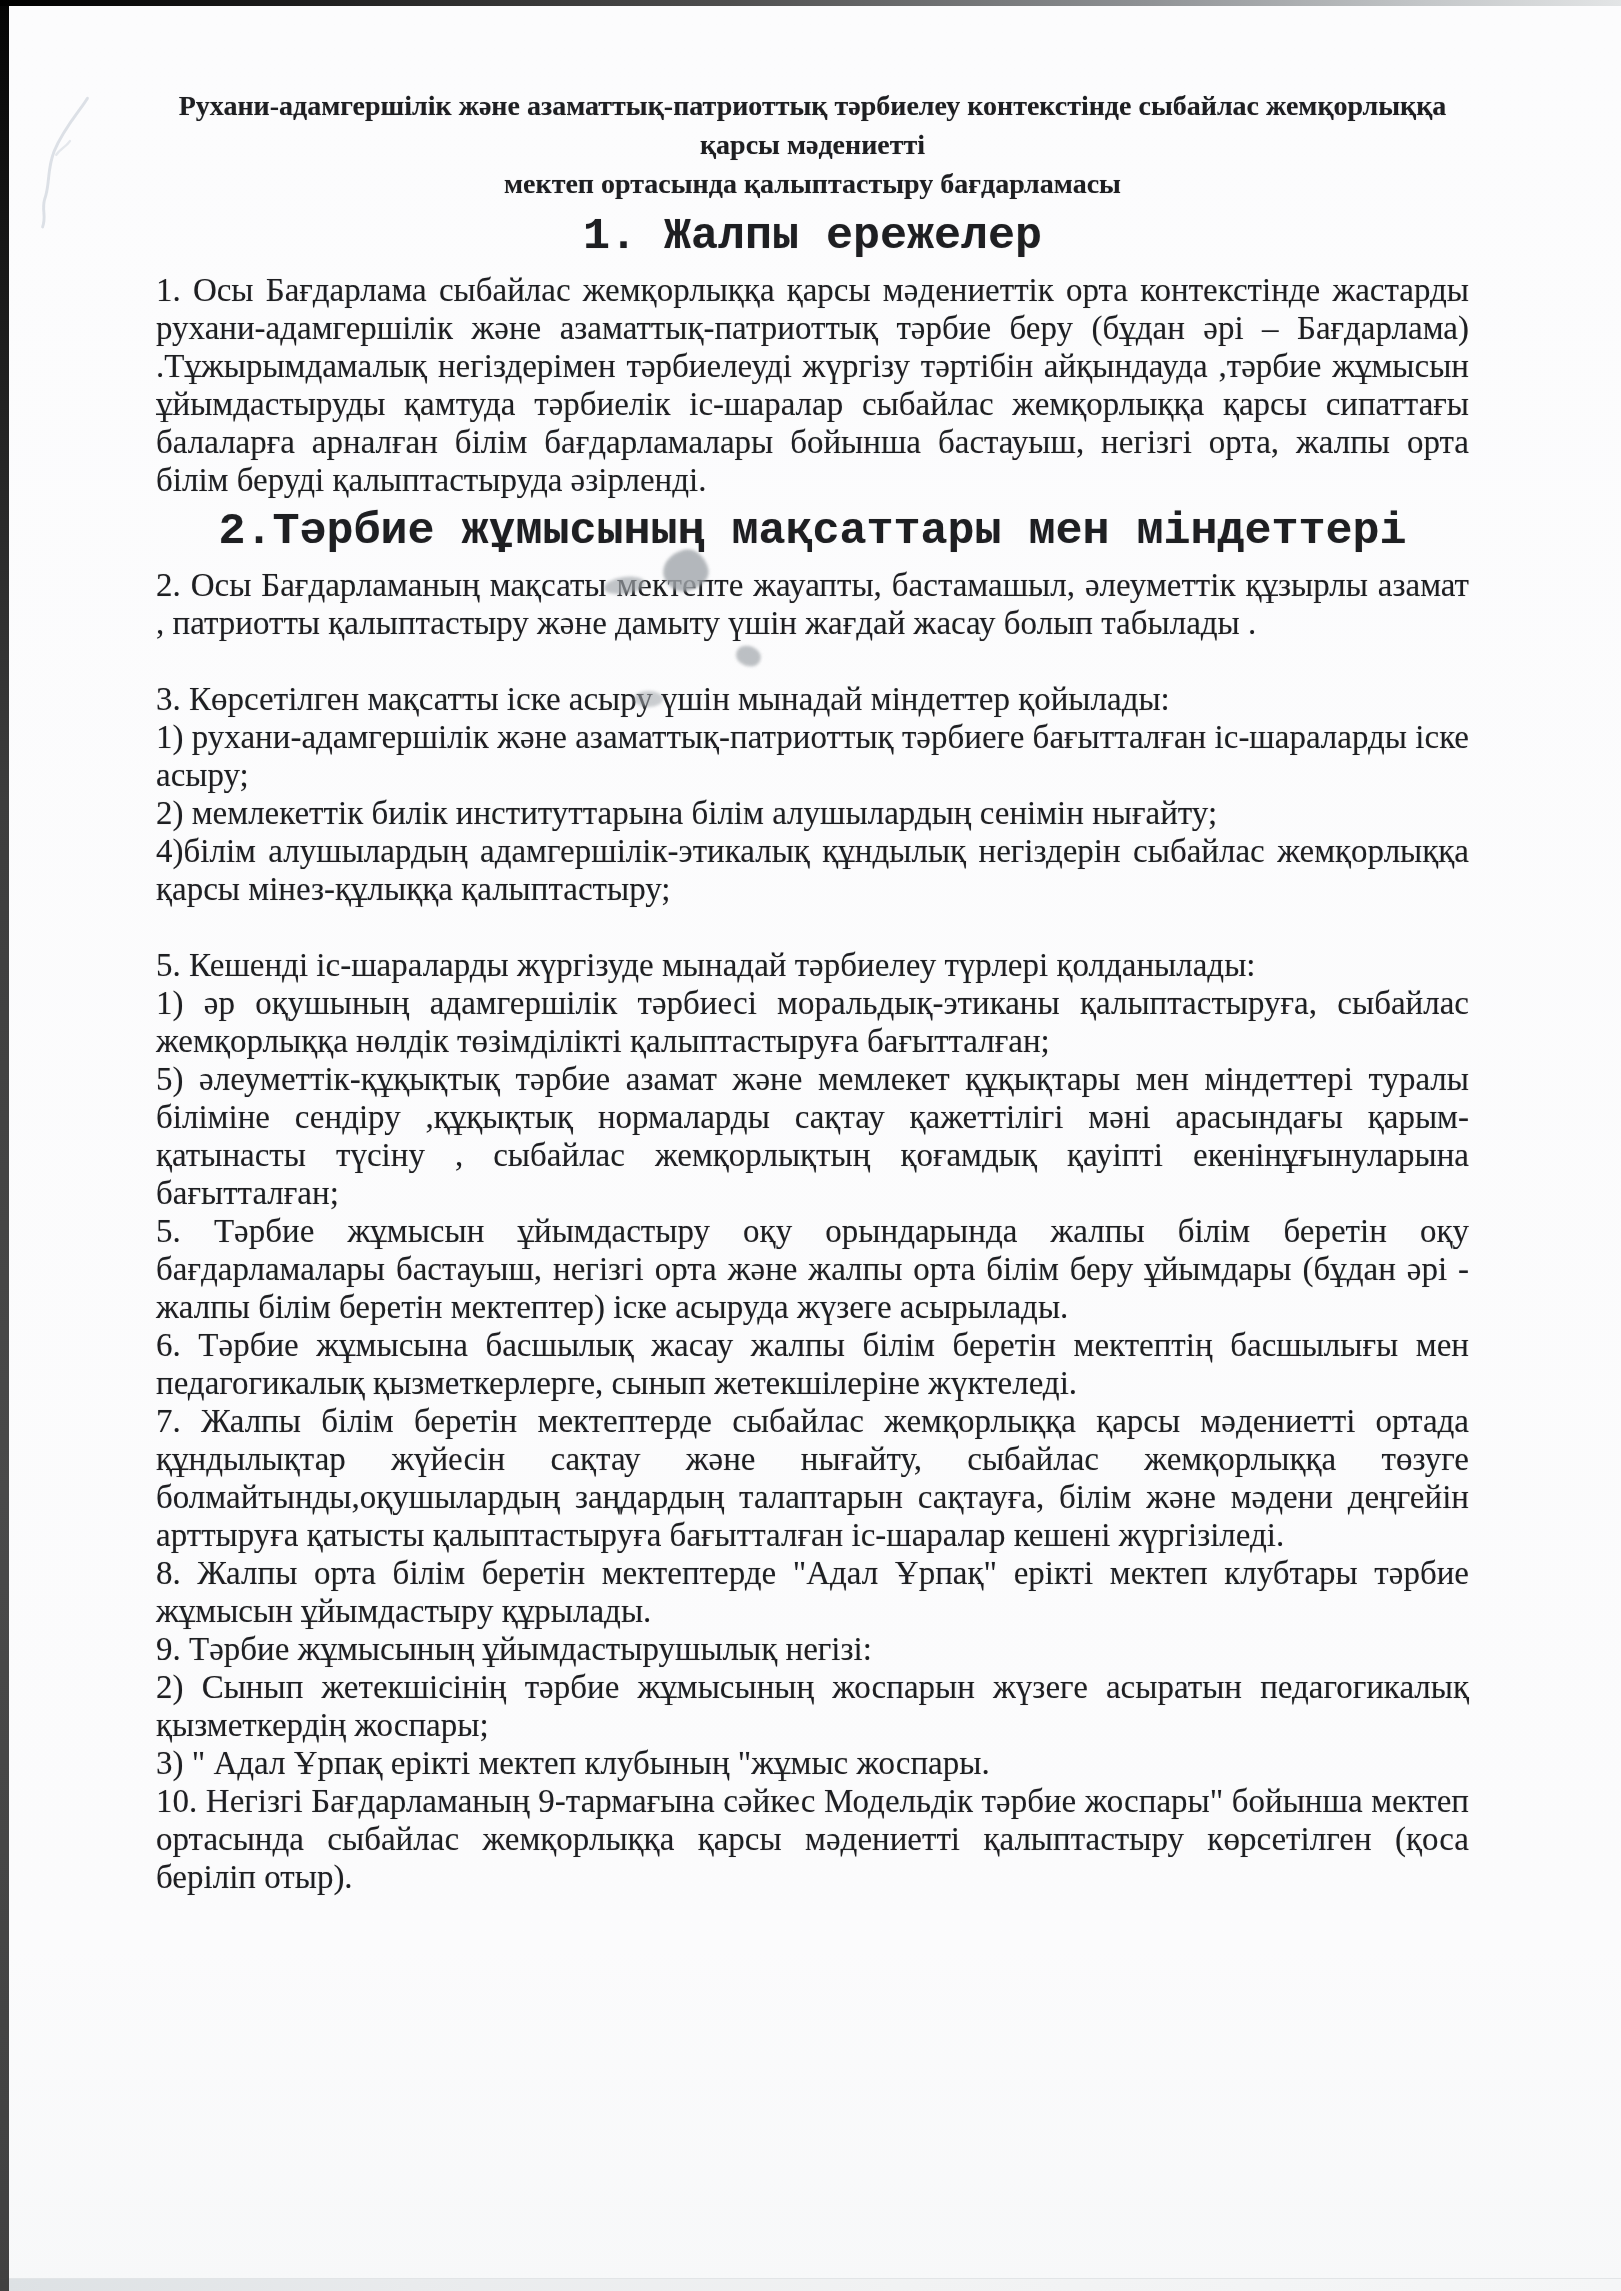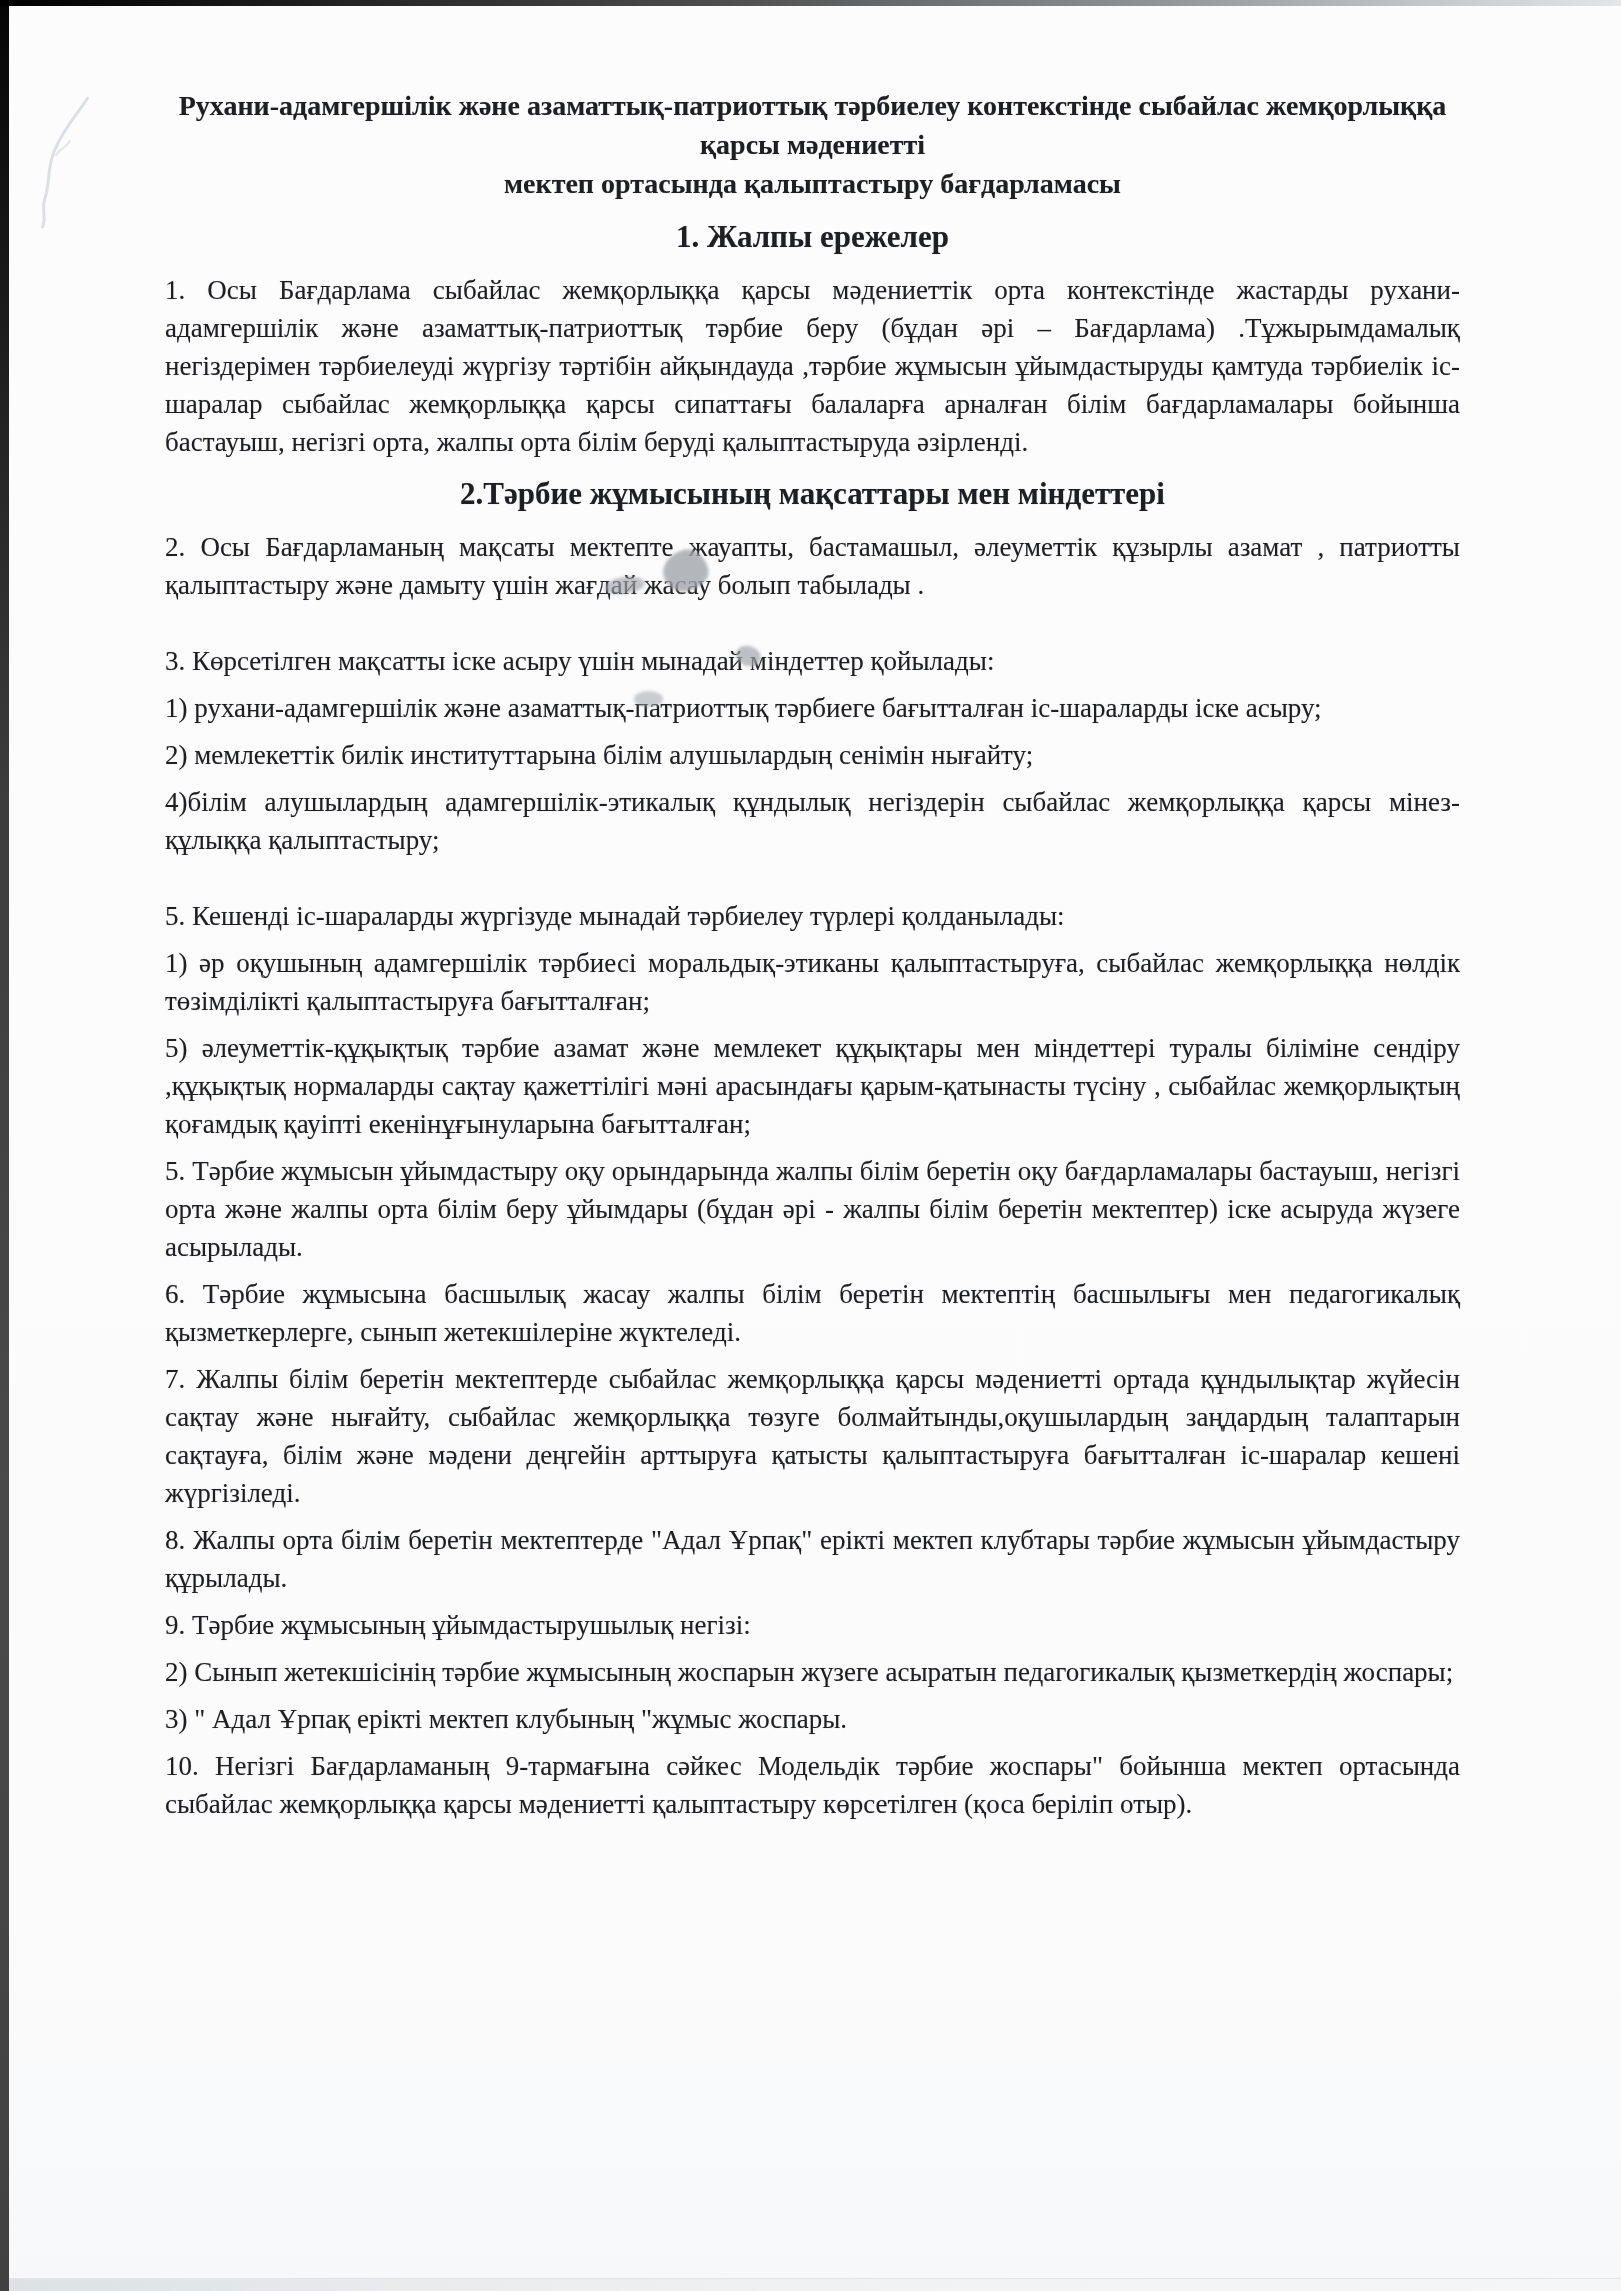--- a/index.html
+++ b/index.html
@@ -38,23 +38,23 @@
   .smudge.s3 { left: 736px; top: 646px; width: 24.5px; height: 19.6px; transform: rotate(20deg); opacity: .7; }
   .smudge.s4 { left: 634px; top: 691px; width: 29px; height: 15.7px; opacity: .55; }
 
   .content {
     position: absolute; left: 156px; top: 86px; width: 1313px;
     color: #1e1f22;
     text-shadow: 0 0 1px rgba(20,20,25,.28);
   }
   .title { font-weight: bold; font-size: 28px; line-height: 39px; text-align: center; }
   .title span { display: block; }
-  .heading { font-weight: bold; font-size: 31px; line-height: 39px; text-align: center; margin: 15px; }
+  .heading { font-weight: bold; font-size: 45px; line-height: 39px; text-align: center; margin: 15px; font-family: Liberation Mono, monospace; }
   .heading.mt { margin-top: 13.7px; }
-  p.body { margin: 9px; font-size: 27px; line-height: 38px; text-align: justify; }
+  p.body { margin: 0; font-size: 33px; line-height: 38px; text-align: justify; }
   p.body.gap { margin-top: 38px; }
 </style>
 </head>
 <body>
 
 <div class="page">
 
   <div class="content">
 
     <div class="title">

